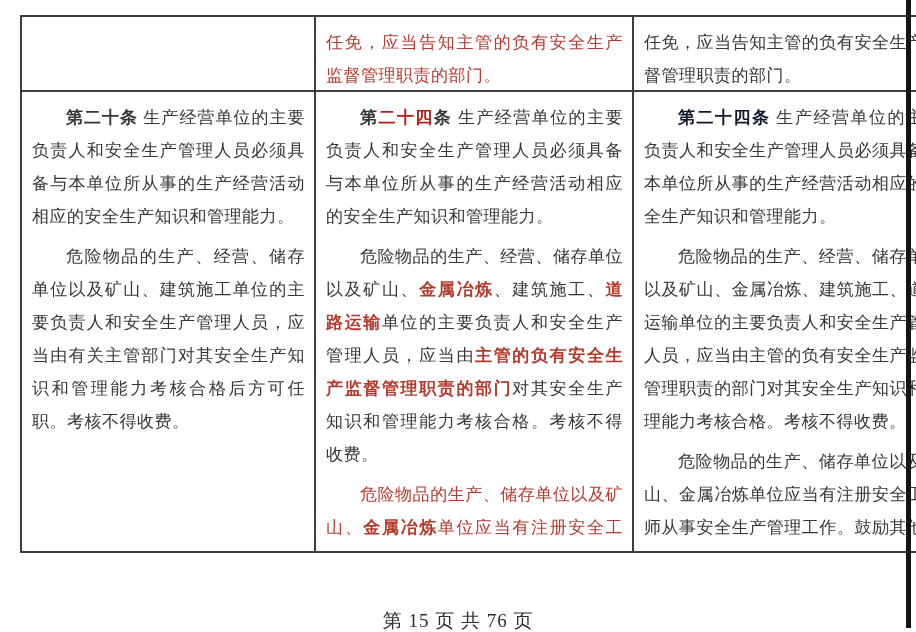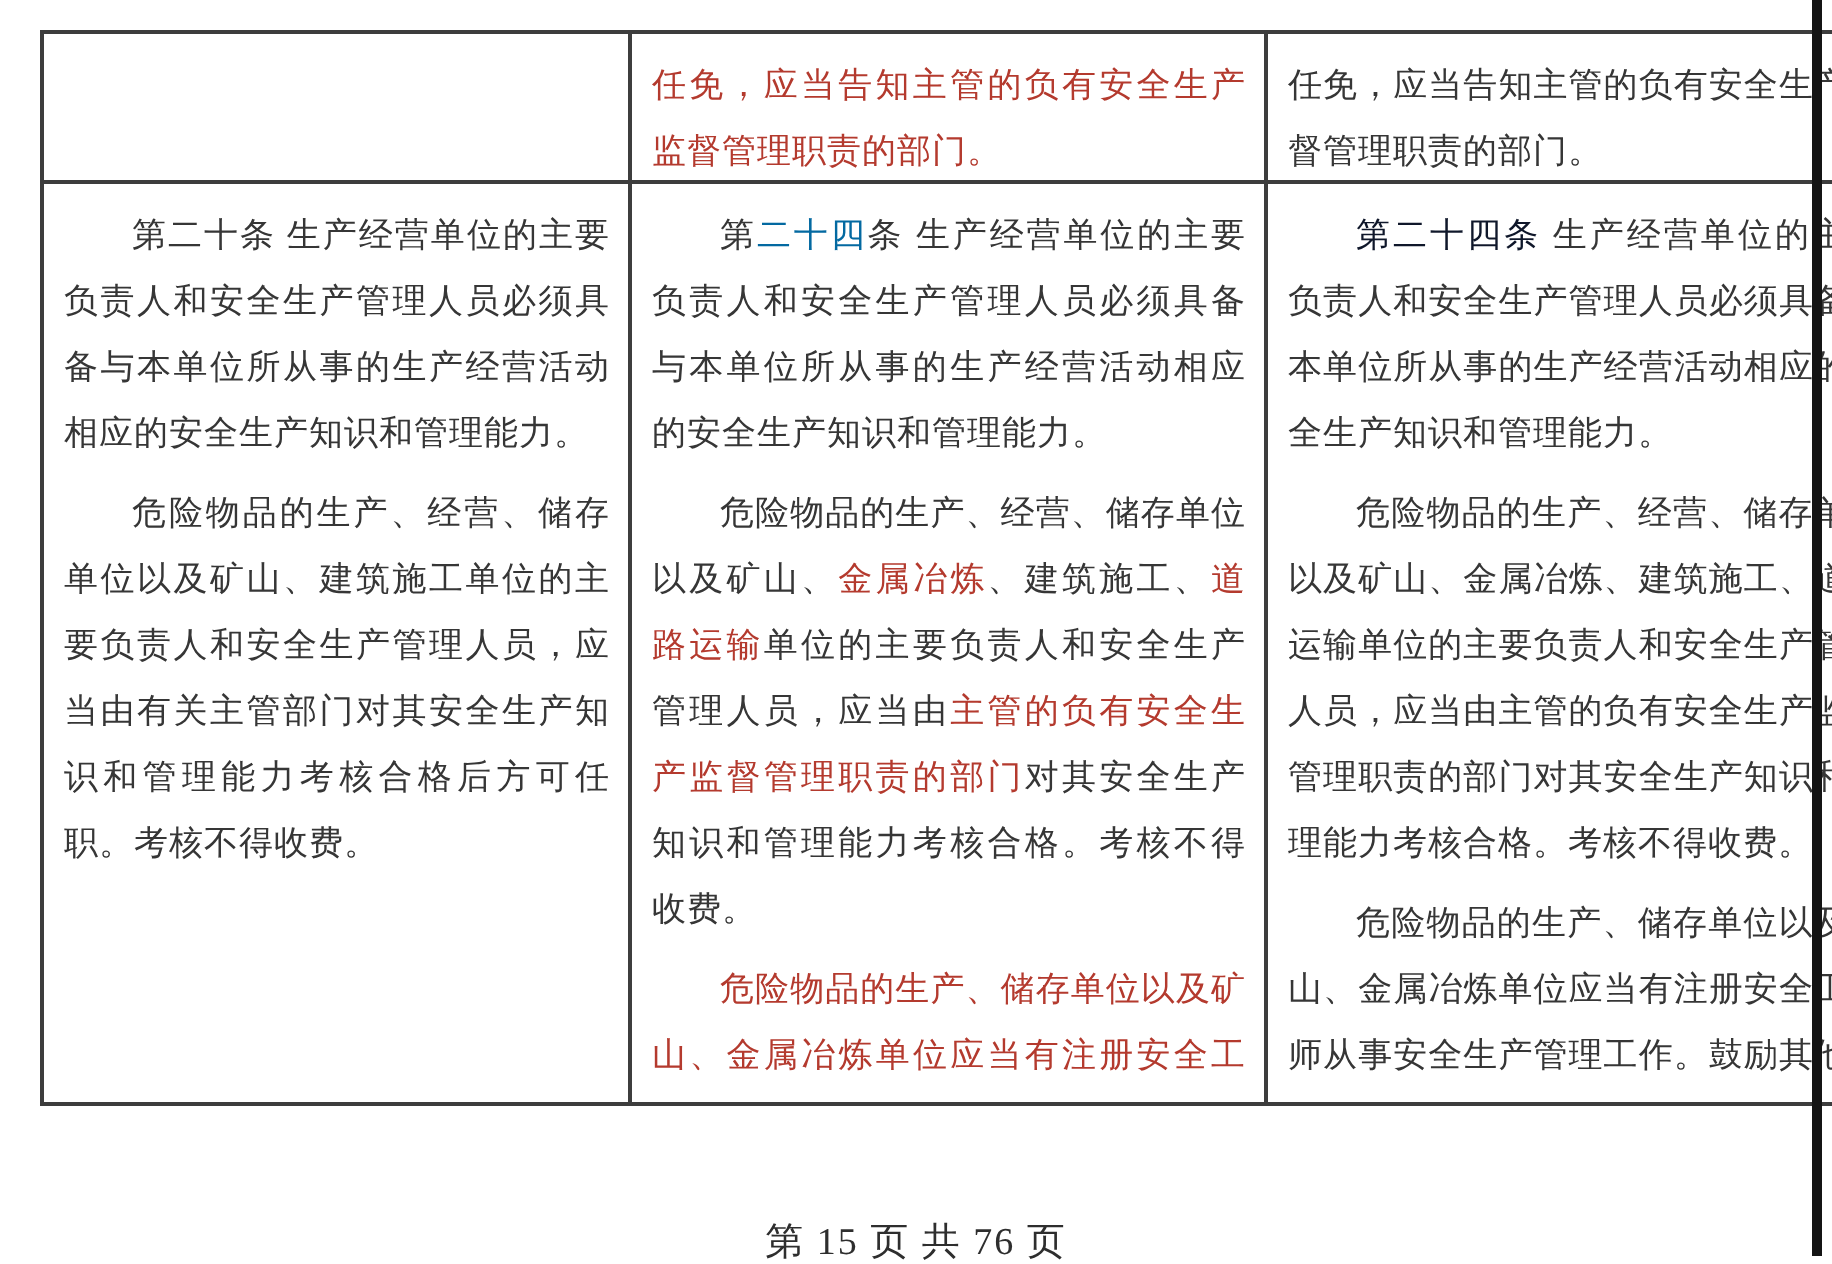--- a/index.html
+++ b/index.html
@@ -28,21 +28,21 @@
   .row1 .cell-inner{height:64px;}
   .row2 .cell-inner{height:450px;}
   .para{
     margin:0 0 7px 0;
     font-size:17px;
     line-height:33px;
     text-align:justify;
     letter-spacing:0.5px;
   }
   .para.indent{text-indent:2em;}
-  .bold{font-weight:normal;}
+  .bold{font-weight:bold;}
   .footer{
     position:absolute;
     left:0;right:0;top:608px;
     text-align:center;
     font-size:19px;
     color:#2e2e2e;
     letter-spacing:1px;
   }
   .page-edge-right{
     position:absolute;
@@ -73,21 +73,21 @@
   </tr>
   <tr class="row2">
     <td class="col1">
           <div class="cell-inner">
             <p class="para indent"><span class="bold" style="color: rgb(54, 54, 54);">第二十条</span><span style="color: rgb(54, 54, 54);"> 生产经营单位的主要负责人和安全生产管理人员必须具备与本单位所从事的生产经营活动相应的安全生产知识和管理能力。</span></p>
             <p class="para indent"><span style="color: rgb(54, 54, 54);">危险物品的生产、经营、储存单位以及矿山、建筑施工单位的主要负责人和安全生产管理人员，应当由有关主管部门对其安全生产知识和管理能力考核合格后方可任职。考核不得收费。</span></p>
           </div>
         </td>
     <td class="col2">
           <div class="cell-inner">
-            <p class="para indent"><span class="bold" style="color: rgb(54, 54, 54);">第</span><span class="bold" style="color: #0369a1;">二十四</span><span class="bold" style="color: rgb(54, 54, 54);">条</span><span style="color: rgb(54, 54, 54);"> 生产经营单位的主要负责人和安全生产管理人员必须具备与本单位所从事的生产经营活动相应的安全生产知识和管理能力。</span></p>
+            <p class="para indent"><span class="bold" style="color: rgb(54, 54, 54);">第</span><span class="bold" style="color: #b91c1c;">二十四</span><span class="bold" style="color: rgb(54, 54, 54);">条</span><span style="color: rgb(54, 54, 54);"> 生产经营单位的主要负责人和安全生产管理人员必须具备与本单位所从事的生产经营活动相应的安全生产知识和管理能力。</span></p>
             <p class="para indent"><span style="color: rgb(54, 54, 54);">危险物品的生产、经营、储存单位以及矿山、</span><span class="bold" style="color: rgb(180, 58, 46);">金属冶炼</span><span style="color: rgb(54, 54, 54);">、建筑施工、</span><span class="bold" style="color: rgb(180, 58, 46);">道路运输</span><span style="color: rgb(54, 54, 54);">单位的主要负责人和安全生产管理人员，应当由</span><span class="bold" style="color: rgb(180, 58, 46);">主管的负有安全生产监督管理职责的部门</span><span style="color: rgb(54, 54, 54);">对其安全生产知识和管理能力考核合格。考核不得收费。</span></p>
             <p class="para indent"><span style="color: rgb(180, 58, 46);">危险物品的生产、储存单位以及矿山、</span><span class="bold" style="color: rgb(180, 58, 46);">金属冶炼</span><span style="color: rgb(180, 58, 46);">单位应当有注册安全工程师从事安全生产管理工作。鼓励其他生产经营单位聘用注册安全工程师从事安全生</span></p>
           </div>
         </td>
     <td class="col3">
           <div class="cell-inner">
             <p class="para indent"><span class="bold" style="color: #0f172a;">第二十四条</span><span style="color: rgb(54, 54, 54);"> 生产经营单位的主要负责人和安全生产管理人员必须具备与本单位所从事的生产经营活动相应的安全生产知识和管理能力。</span></p>
             <p class="para indent"><span style="color: rgb(54, 54, 54);">危险物品的生产、经营、储存单位以及矿山、金属冶炼、建筑施工、道路运输单位的主要负责人和安全生产管理人员，应当由主管的负有安全生产监督管理职责的部门对其安全生产知识和管理能力考核合格。考核不得收费。</span></p>
             <p class="para indent"><span style="color: rgb(54, 54, 54);">危险物品的生产、储存单位以及矿山、金属冶炼单位应当有注册安全工程师从事安全生产管理工作。鼓励其他生产经营单位聘用注册安全工程师从事安全生</span></p>
           </div>

